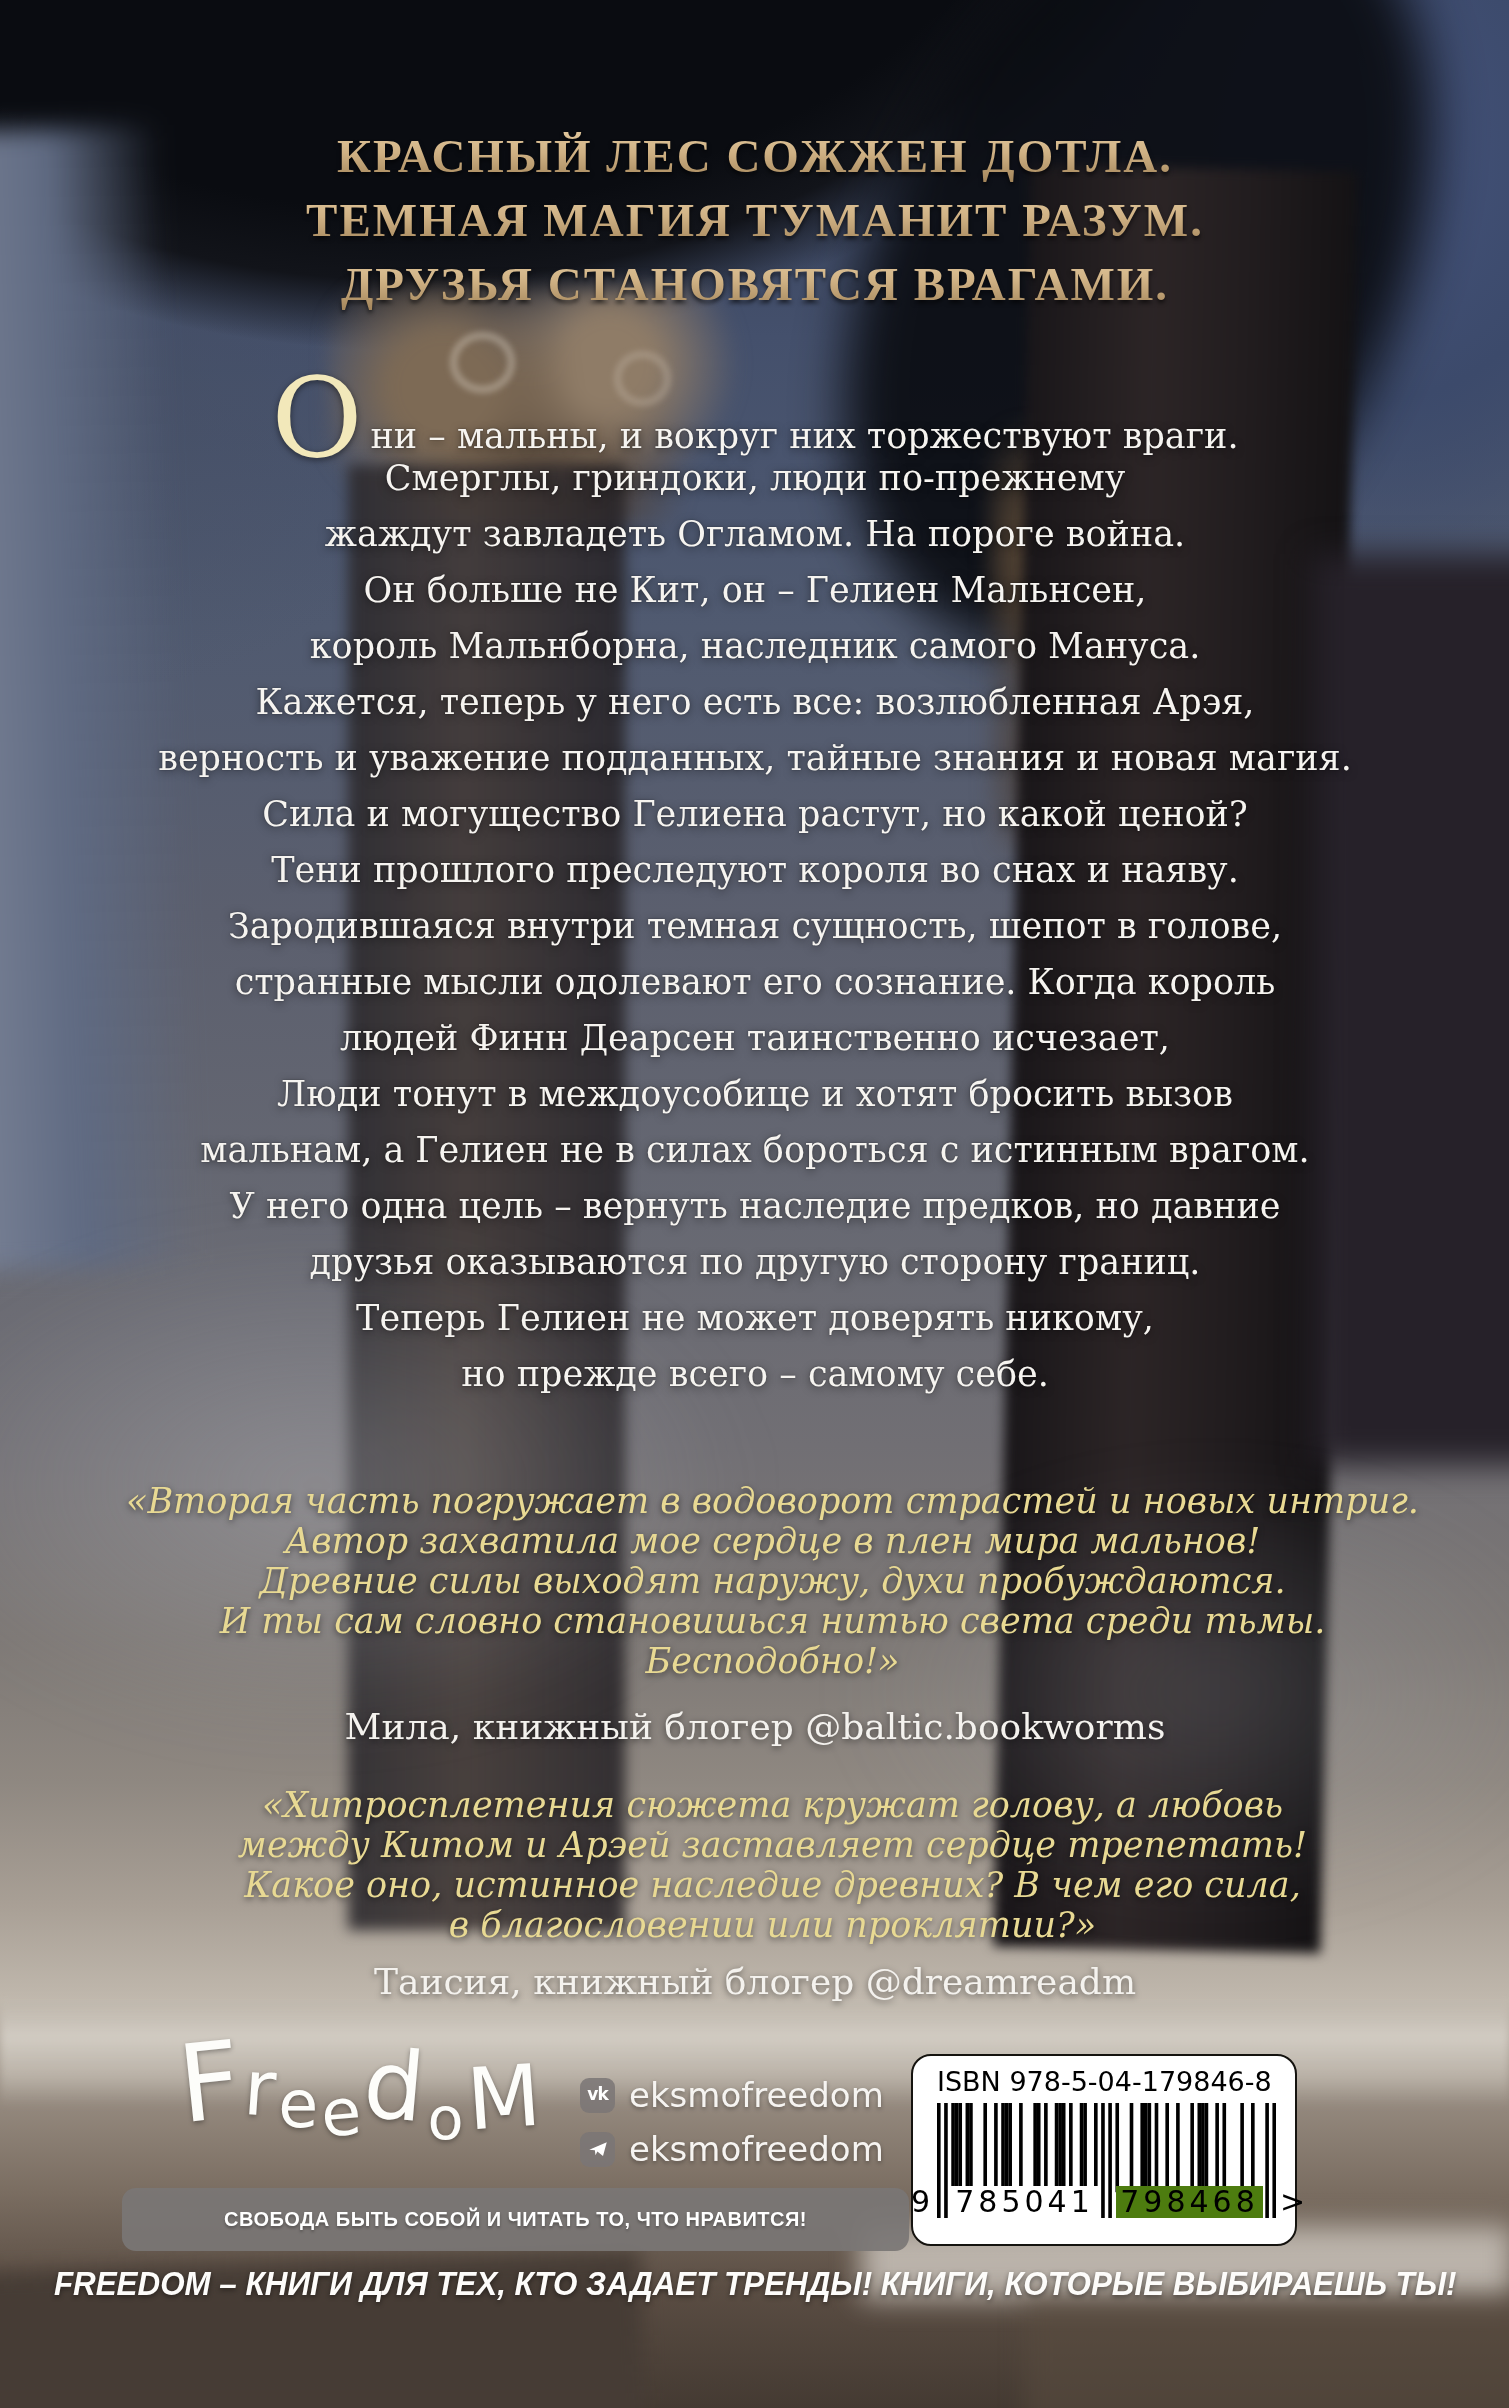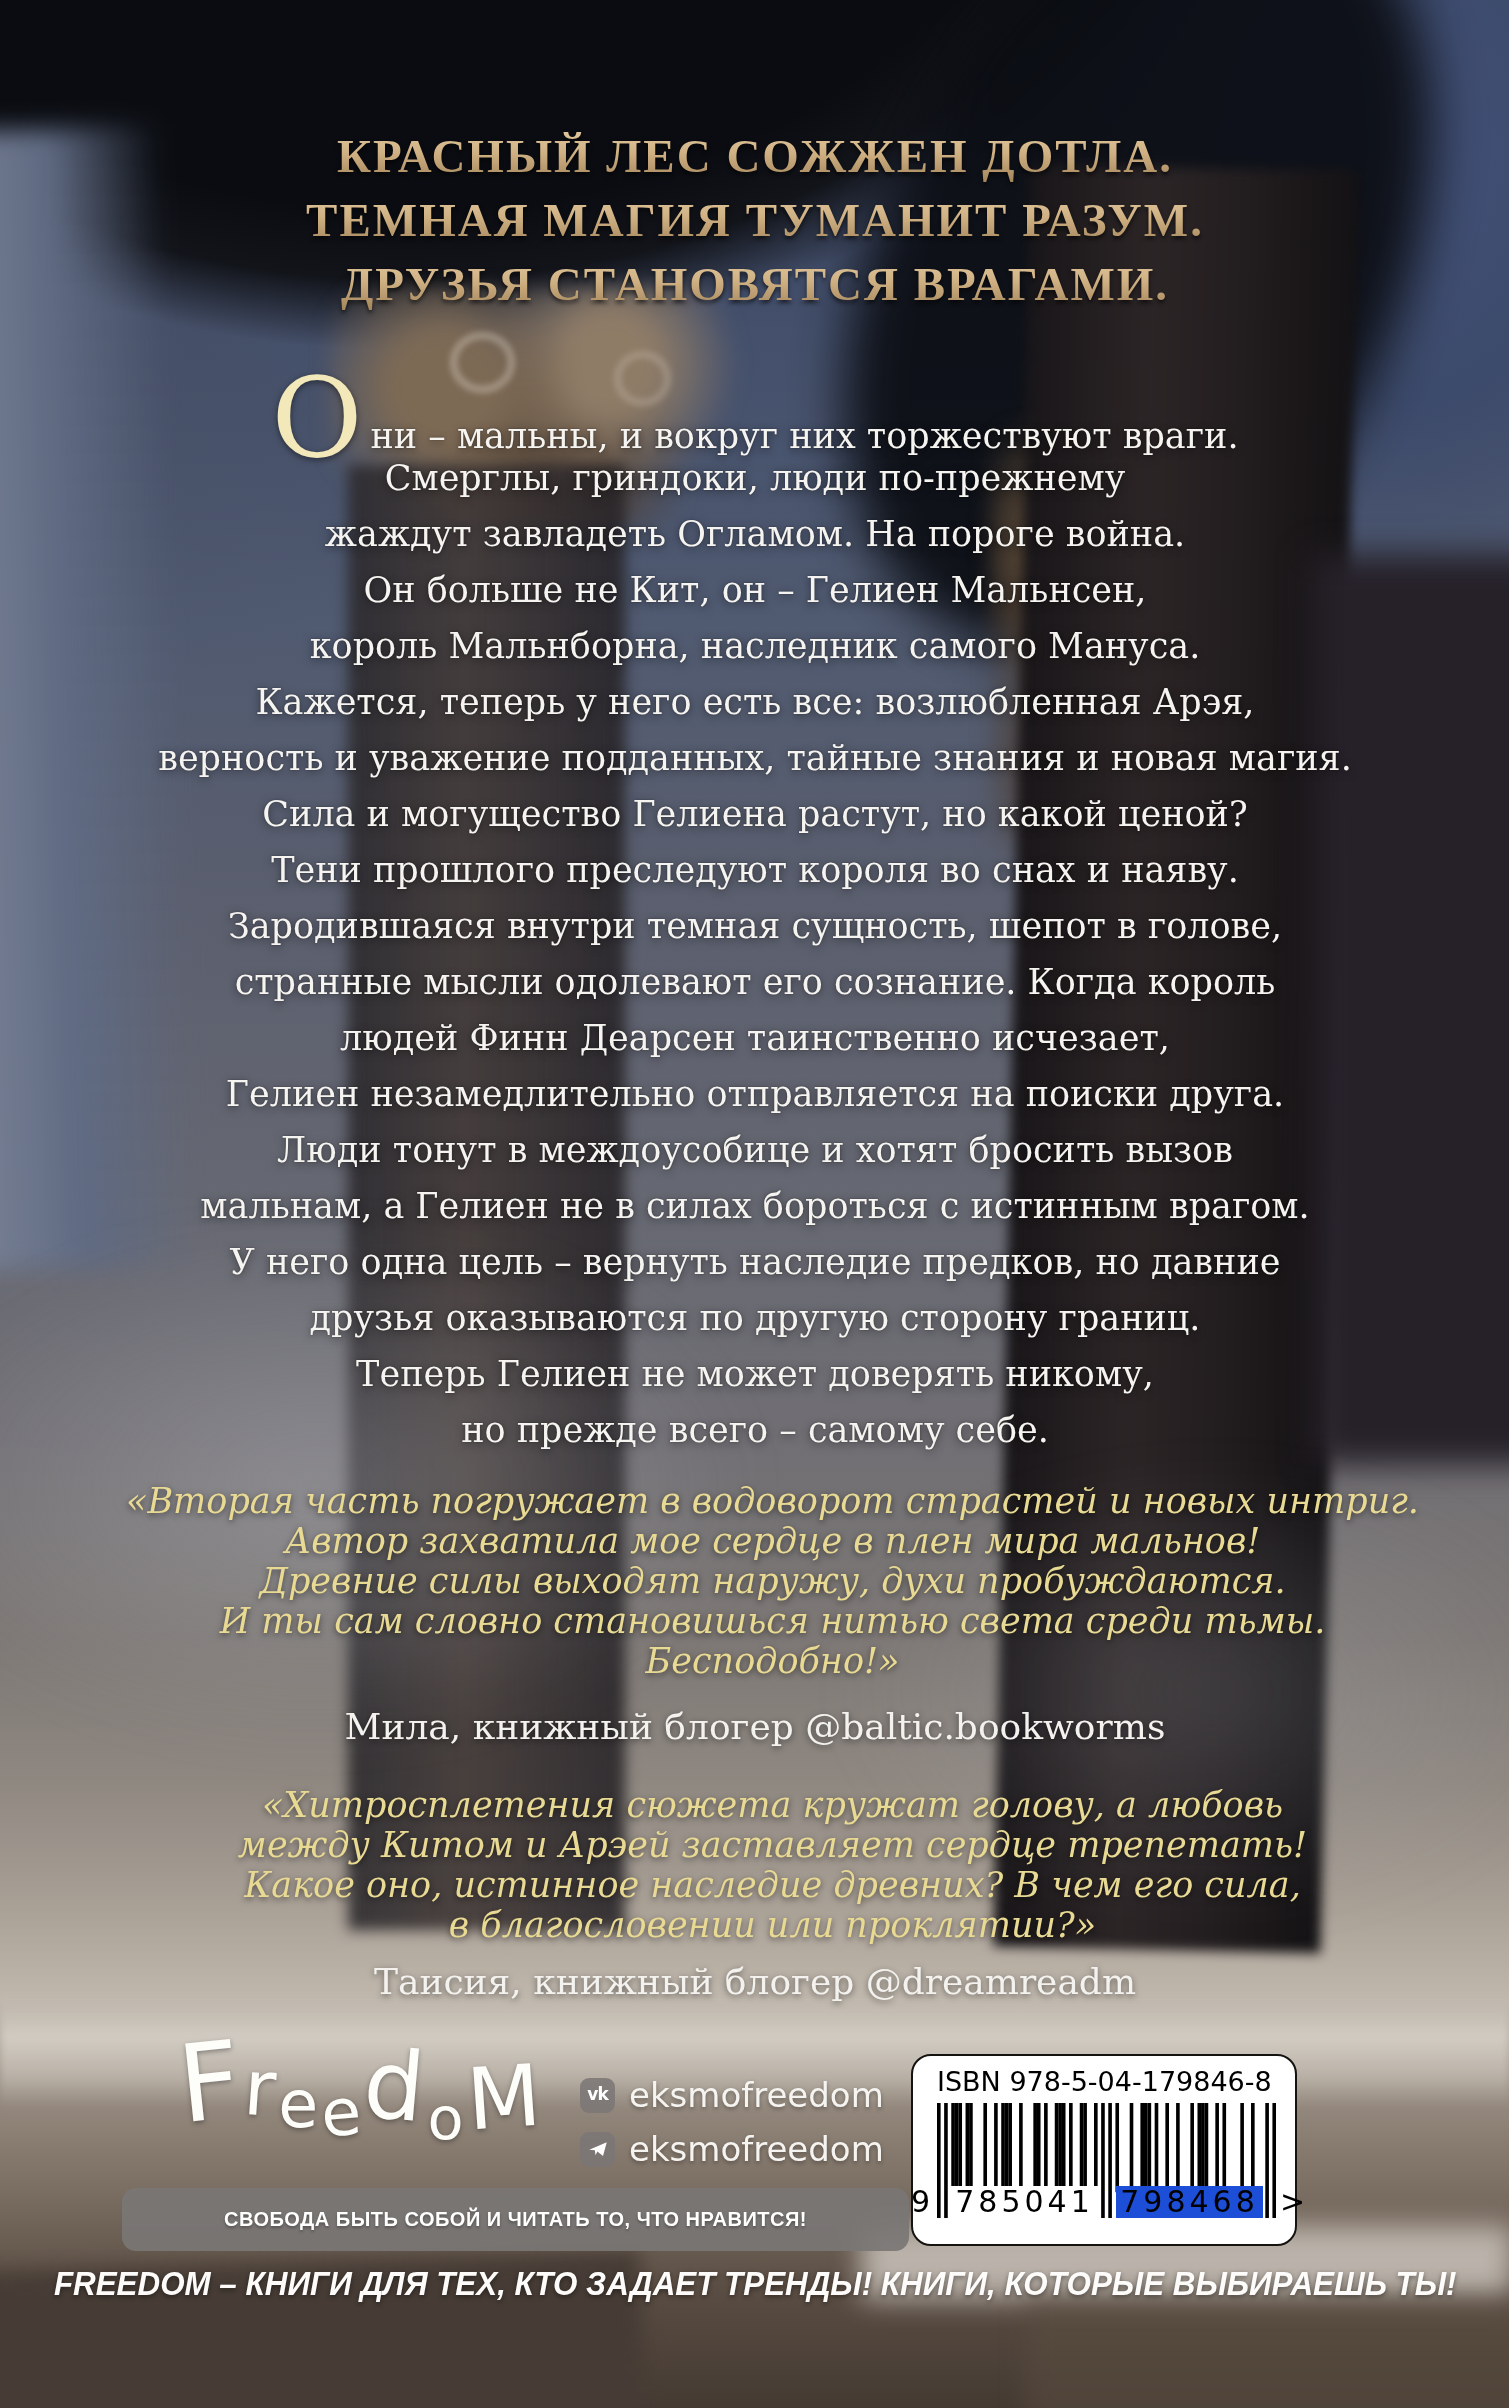--- a/index.html
+++ b/index.html
@@ -98,21 +98,21 @@
   
   .isbn-box{position:absolute;left:911px;top:2054px;width:386px;height:192px;background:#fff;
     border:2px solid #15130f;border-radius:20px;padding:10px 24px 12px;}
   .isbn-label{font-family:"DejaVu Sans",sans-serif;font-size:27px;color:#000;text-align:center;
     white-space:nowrap;}
   .barcode-area{position:relative;width:339px;margin:6px auto 0;}
   .bc-digits span{position:absolute;top:83px;height:32px;line-height:32px;
     font-family:"DejaVu Sans",sans-serif;font-size:30px;color:#000;}
   .bc-first{left:-26px;}
   .bc-g1{left:14px;width:147px;text-align:center;background:#fff;letter-spacing:4px;}
-  .bc-g2{left:179px;width:147px;text-align:center;background:#1d4ed8;letter-spacing:4px;}
+  .bc-g2{left:179px;width:147px;text-align:center;background:#4d7c0f;letter-spacing:4px;}
   .bc-suffix{left:343px;}
 
   
   .banner{position:absolute;left:122px;top:2188px;width:787px;height:63px;
     background:rgba(121,118,117,0.92);border-radius:14px;text-align:center;}
   .banner-text{font-family:"Liberation Sans",sans-serif;font-weight:bold;font-size:20px;
     color:#fff;line-height:63px;letter-spacing:0.5px;white-space:nowrap;
     text-shadow:0 2px 3px rgba(0,0,0,0.3);}
   .footer-line{position:absolute;left:0;right:0;top:2265px;text-align:center;}
   .footer-text{display:inline-block;font-family:"Liberation Sans",sans-serif;font-weight:bold;
@@ -159,21 +159,20 @@
           <div class="line">жаждут завладеть Огламом. На пороге война.</div>
           <div class="line">Он больше не Кит, он – Гелиен Мальнсен,</div>
           <div class="line">король Мальнборна, наследник самого Мануса.</div>
           <div class="line">Кажется, теперь у него есть все: возлюбленная Арэя,</div>
           <div class="line">верность и уважение подданных, тайные знания и новая магия.</div>
           <div class="line">Сила и могущество Гелиена растут, но какой ценой?</div>
           <div class="line">Тени прошлого преследуют короля во снах и наяву.</div>
           <div class="line">Зародившаяся внутри темная сущность, шепот в голове,</div>
           <div class="line">странные мысли одолевают его сознание. Когда король</div>
           <div class="line">людей Финн Деарсен таинственно исчезает,</div>
-          <div class="line">Гелиен незамедлительно отправляется на поиски друга.</div>
           <div class="line">Люди тонут в междоусобице и хотят бросить вызов</div>
           <div class="line">мальнам, а Гелиен не в силах бороться с истинным врагом.</div>
           <div class="line">У него одна цель – вернуть наследие предков, но давние</div>
           <div class="line">друзья оказываются по другую сторону границ.</div>
           <div class="line">Теперь Гелиен не может доверять никому,</div>
           <div class="line">но прежде всего – самому себе.</div>
         </div>
     </div>
 
     <div class="review review-1">

